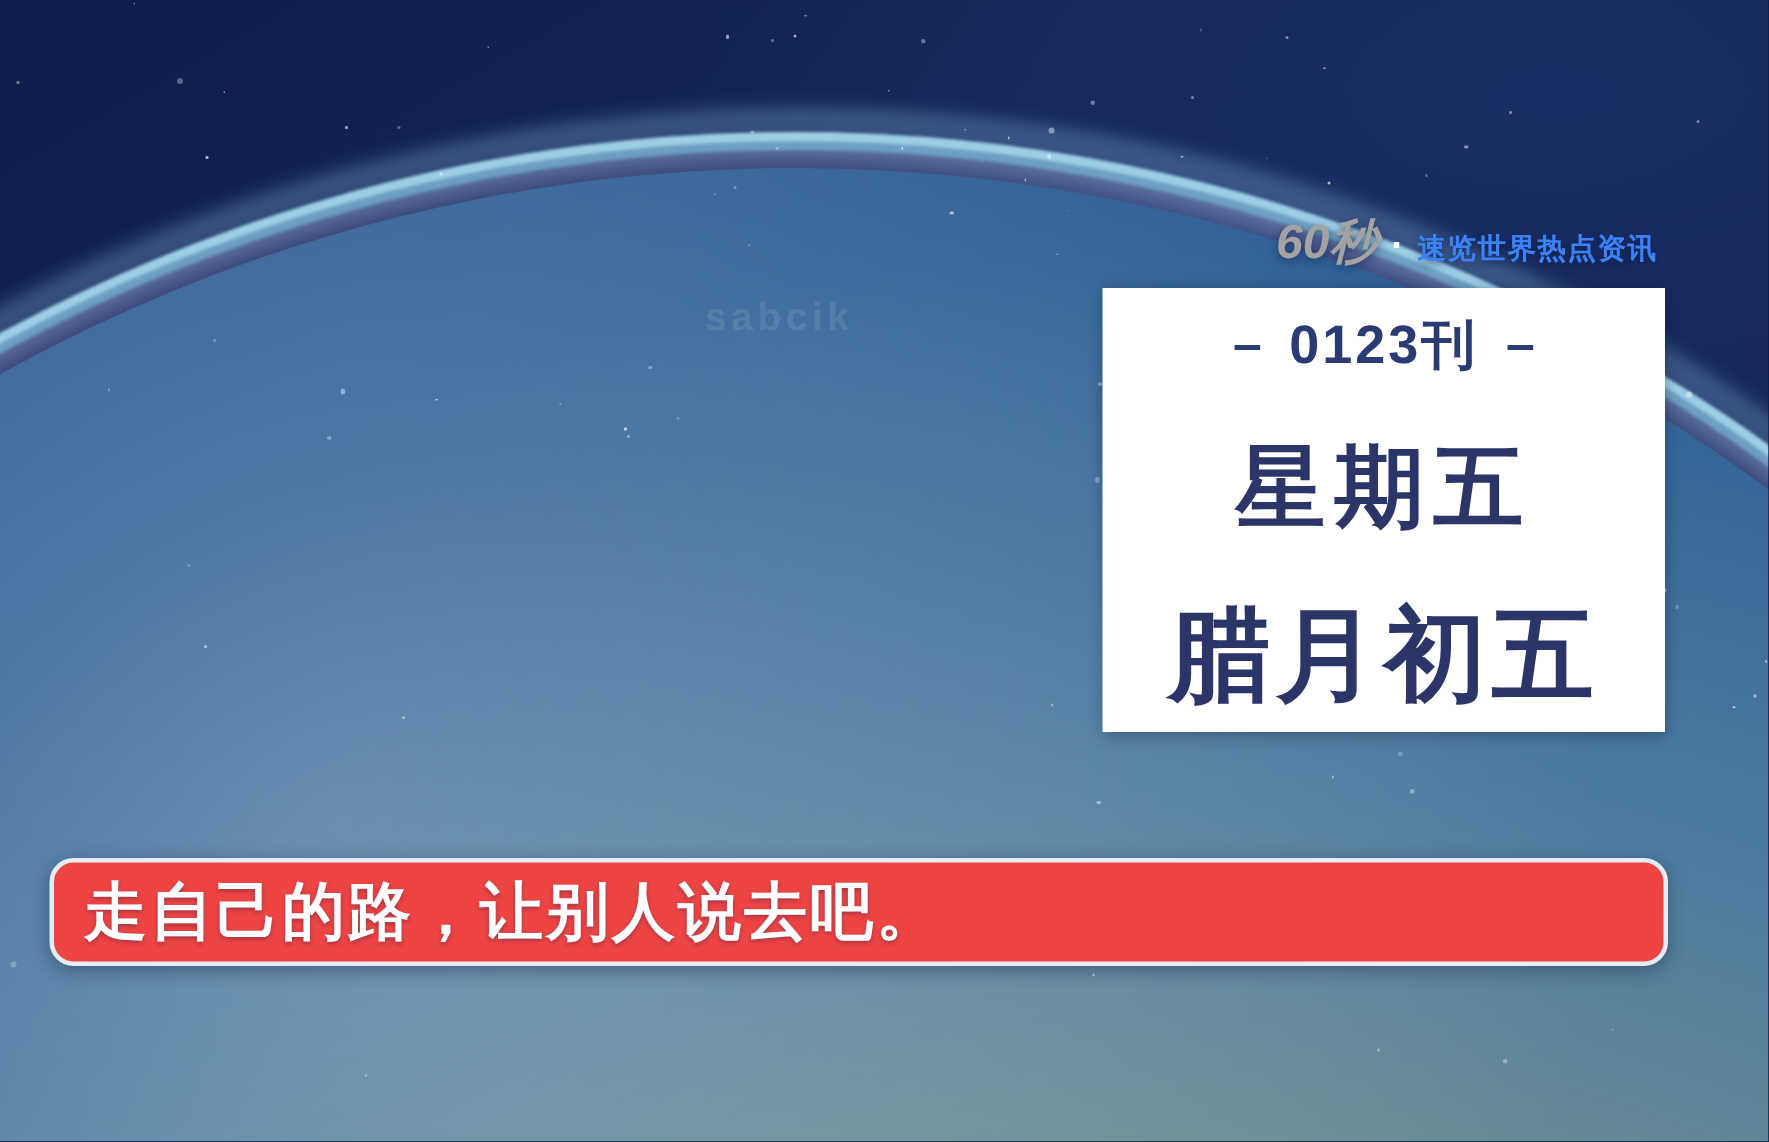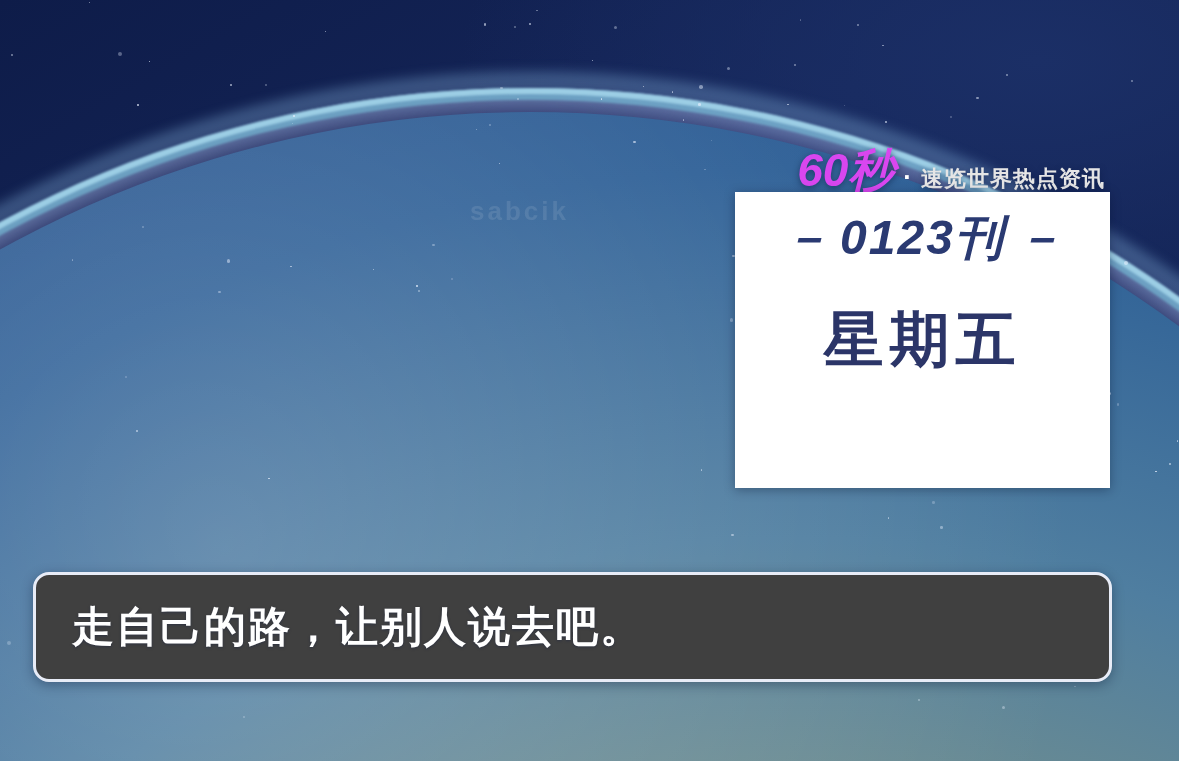--- a/index.html
+++ b/index.html
@@ -145,36 +145,36 @@
     position: absolute;
     right: 74px;
     top: 140px;
     z-index: 8;
     display: flex;
     align-items: baseline;
     gap: 4px;
     white-space: nowrap;
   }
   .tagline-60 {
-    color: #d946ef;
-    font-size: 46px;
+    color: #a3a3a3;
+    font-size: 32px;
     font-weight: 700;
     font-style: italic;
     letter-spacing: 0px;
     text-shadow: 0 2px 6px rgba(8,20,56,0.5);
   }
   .tagline-dot {
     color: #ffffff;
     font-size: 26px;
     font-weight: 700;
     padding: 0 5px;
   }
   .tagline-text {
-    color: #e5e5e5;
-    font-size: 22px;
+    color: #3b82f6;
+    font-size: 19px;
     font-weight: 700;
     letter-spacing: 1px;
     text-shadow: 0 2px 6px rgba(8,20,56,0.5);
   }
 
   
   .info-card {
     position: absolute;
     left: 735px;
     top: 192px;
@@ -185,26 +185,25 @@
     box-shadow: 0 2px 10px rgba(5,14,40,0.35);
     display: flex;
     flex-direction: column;
     align-items: center;
     justify-content: flex-start;
     padding-top: 12px;
     box-sizing: border-box;
   }
   .issue-row {
     color: #2a3a72;
-    font-size: 48px;
+    font-size: 36px;
     font-weight: 700;
     letter-spacing: 2px;
     white-space: nowrap;
     margin-top: 2px;
-    font-style: italic;
   }
   .issue-dash { letter-spacing: 0; padding: 0 10px; font-weight: 600; }
   .weekday {
     color: #2b3568;
     font-size: 60px;
     font-weight: 700;
     letter-spacing: 6px;
     margin-top: 30px;
     white-space: nowrap;
   }
@@ -216,29 +215,29 @@
     margin-top: 26px;
     white-space: nowrap;
   }
 
   
   .quote-bar {
     position: absolute;
     left: 33px;
     top: 572px;
     width: 1079px;
-    height: 110px;
+    height: 72px;
     box-sizing: border-box;
-    background: #404040;
+    background: #ef4444;
     border: 3px solid #e8ecf7;
     border-radius: 16px;
     z-index: 8;
     display: flex;
     align-items: center;
-    padding-left: 36px;
+    padding-left: 20px;
     box-shadow: 0 3px 12px rgba(6,16,48,0.35);
   }
   .quote-text {
     color: #ffffff;
     font-size: 42px;
     font-weight: 700;
     letter-spacing: 2px;
     white-space: nowrap;
     text-shadow: 0 1px 3px rgba(12,26,70,0.35);
   }
@@ -370,19 +369,20 @@
     <span class="tagline-60">60秒</span>
     <span class="tagline-dot">·</span>
     <span class="tagline-text">速览世界热点资讯</span>
   </div>
 
   <div class="info-card">
     <div class="issue-row">
       <span class="issue-dash">－</span><span>0123刊</span><span class="issue-dash">－</span>
     </div>
     <div class="weekday">星期五</div>
+    <div class="lunar">腊月初五</div>
   </div>
 
   <div class="quote-bar">
     <span class="quote-text">走自己的路，让别人说去吧。</span>
   </div>
 
 </div>
 
 </body></html>

